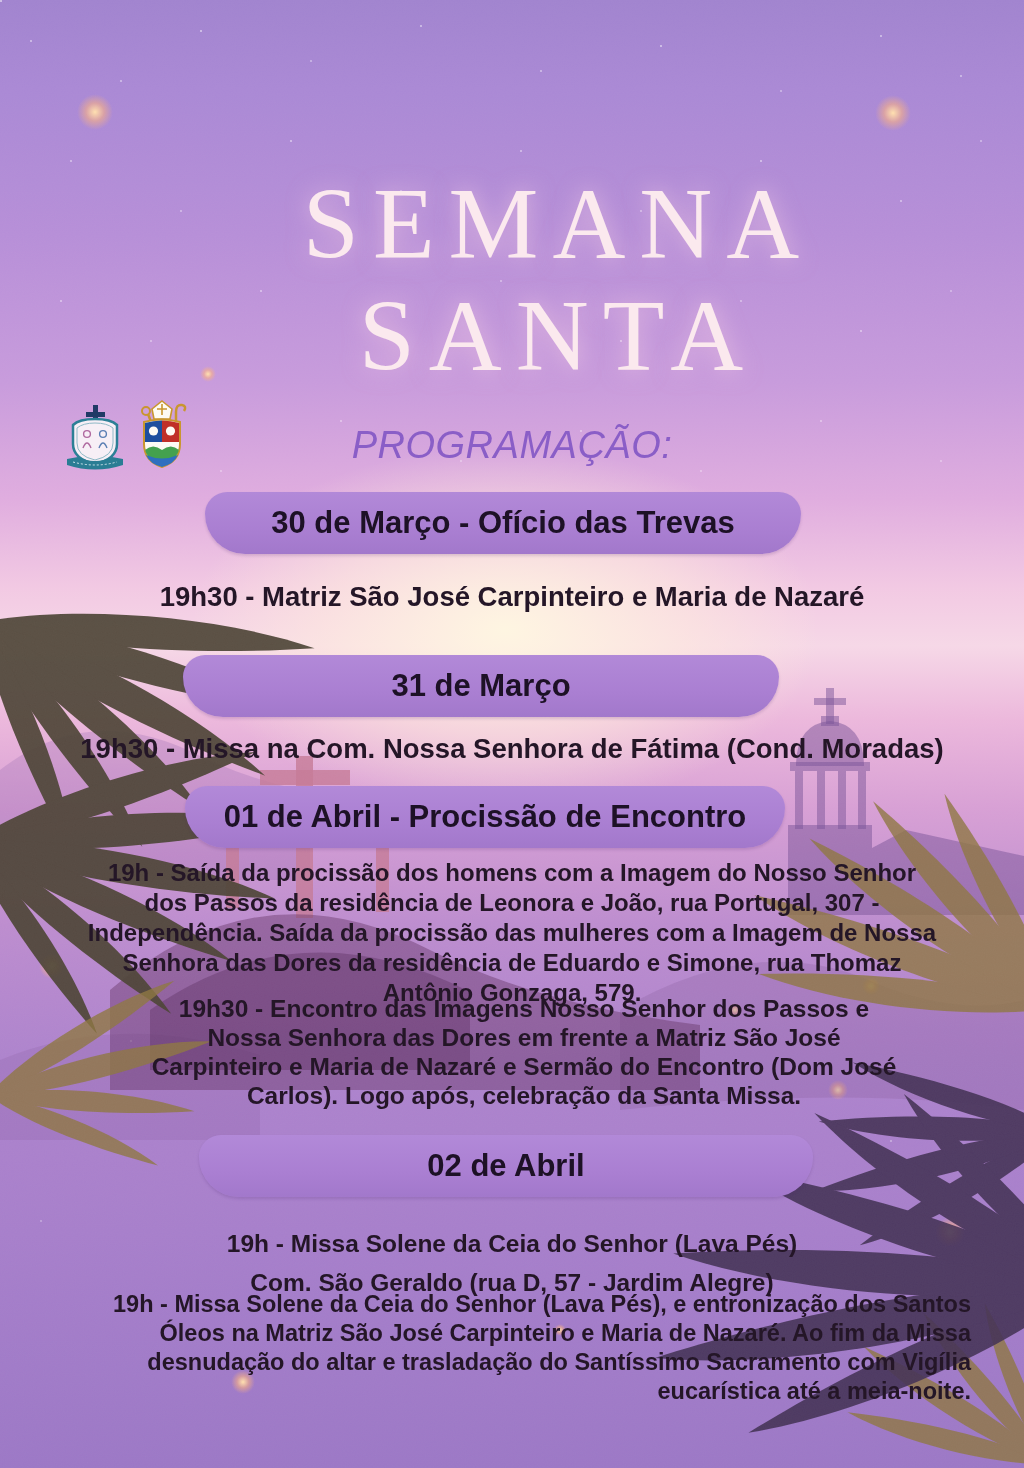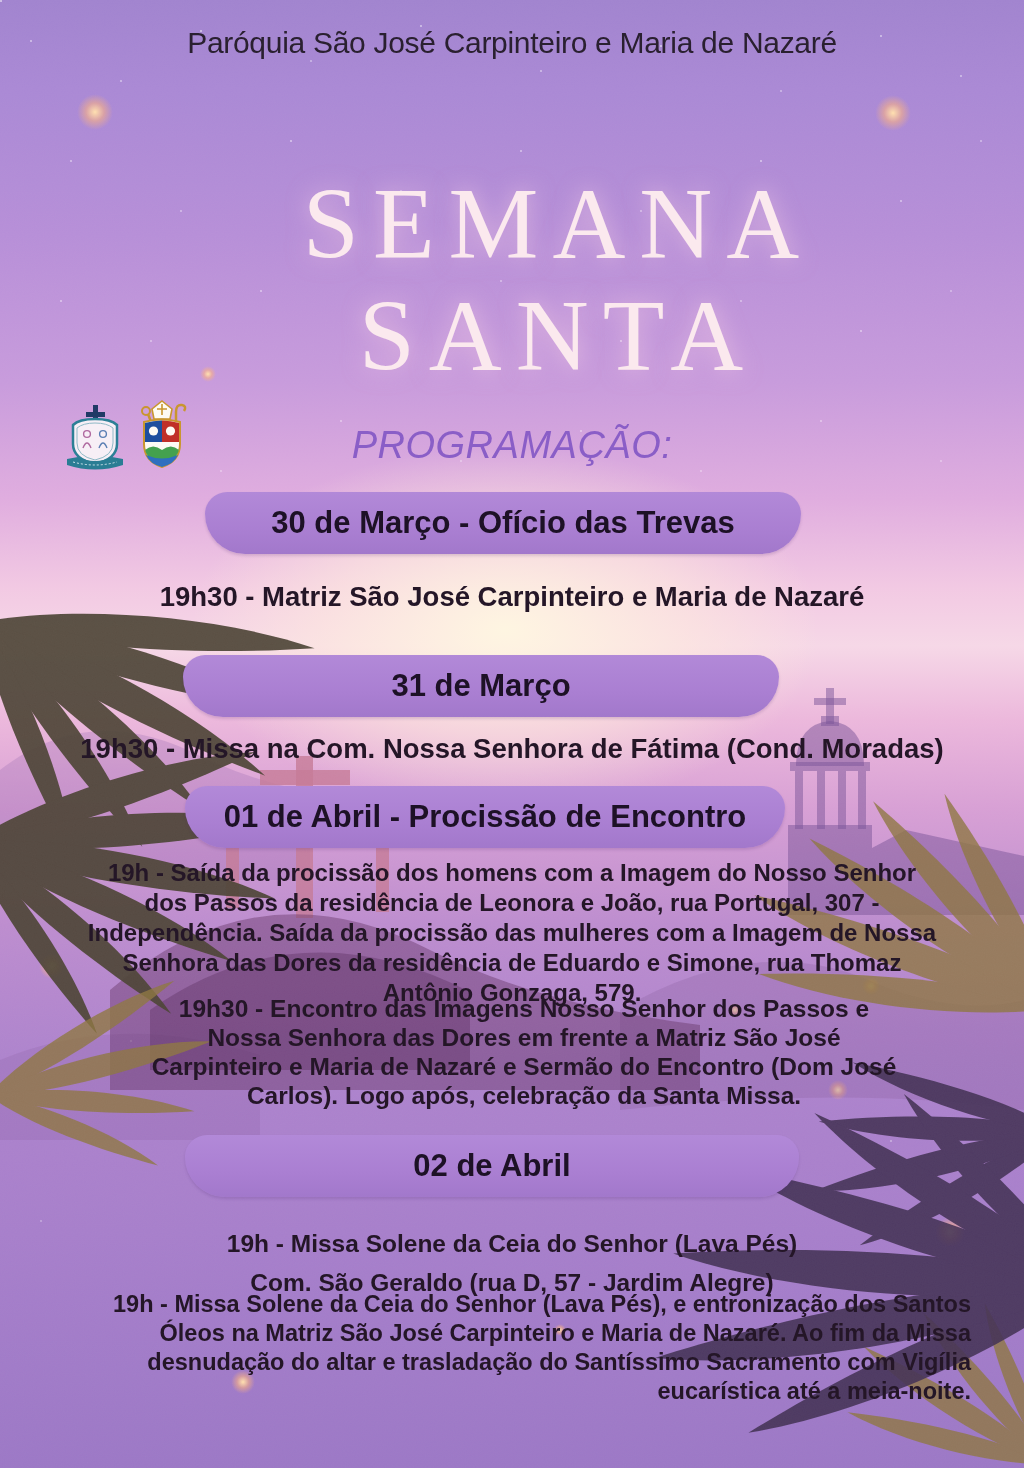--- a/index.html
+++ b/index.html
@@ -71,21 +71,21 @@
   .banner{
     height:62px;border-radius:22px 22px 40px 40px;
     background:linear-gradient(180deg,#b289d8,var(--banner-fill,#aa7fd2) 60%,#a278cb);
     box-shadow:0 2px 3px rgba(80,40,110,.18);
     display:flex;align-items:center;justify-content:center;
     font-size:31px;font-weight:700;color:var(--banner-text,#1d1126);
   }
   .b1{top:492px;left:205px;width:596px;}
   .b2{top:655px;left:183px;width:596px;}
   .b3{top:786px;left:185px;width:600px;}
-  .b4{top:1135px;left:185px;width:614px;justify-content:center;}
+  .b4{top:1135px;left:199px;width:614px;justify-content:center;}
   .oneline{font-size:27.5px;font-weight:700;color:var(--body-text,#241627);}
   .l1{top:581px;}
   .l2{top:733px;}
   .para{left:50%;transform:translateX(-50%);text-align:center;
     font-weight:700;color:var(--body-text,#241627);}
   .p1{top:858px;width:852px;font-size:24px;line-height:30px;}
   .p2{top:994px;width:748px;font-size:24.5px;line-height:29px;margin-left:12px;}
   .p4l{top:1220px;width:700px;font-size:24.5px;line-height:31px;}
   .p4l p{margin:8px;}
   .p3{top:1290px;width:918px;font-size:23.5px;line-height:29px;text-align:right;}
@@ -231,21 +231,20 @@
       <path d="M12,22 Q30,17 48,22 L48,44 Q48,61 30,67 Q12,61 12,44 Z" fill="#fdfbf4" stroke="#c9962f" stroke-width="2"></path>
       <path d="M13,23 Q21,20.5 30,20.5 L30,42 L13,42 Z" fill="#1d4f9e"></path>
       <path d="M47,23 Q39,20.5 30,20.5 L30,42 L47,42 Z" fill="#c03028"></path>
       <circle cx="21.5" cy="31" r="4.6" fill="#fdfbf4"></circle>
       <circle cx="38.5" cy="31" r="4.6" fill="#fdfbf4"></circle>
       <path d="M13,50 Q21,43 30,50 Q39,43 47,50 L47,46 Q48,58 30,66 Q12,58 13,46 Z" fill="#44a14e"></path>
       <path d="M14,55 Q30,62 46,55 Q42,64 30,67 Q18,64 14,55 Z" fill="#2e6fbf"></path>
     </svg>
   </div>
 
-  <div class="abs center parish-name">Paróquia São José Carpinteiro e Maria de Nazaré</div>
 
   <div class="abs center big-title">
     <div>SEMANA</div>
     <div>SANTA</div>
   </div>
 
   <div class="abs center subtitle">PROGRAMAÇÃO:</div>
 
   <div class="abs banner b1">
     <span>30 de Março - Ofício das Trevas</span>

